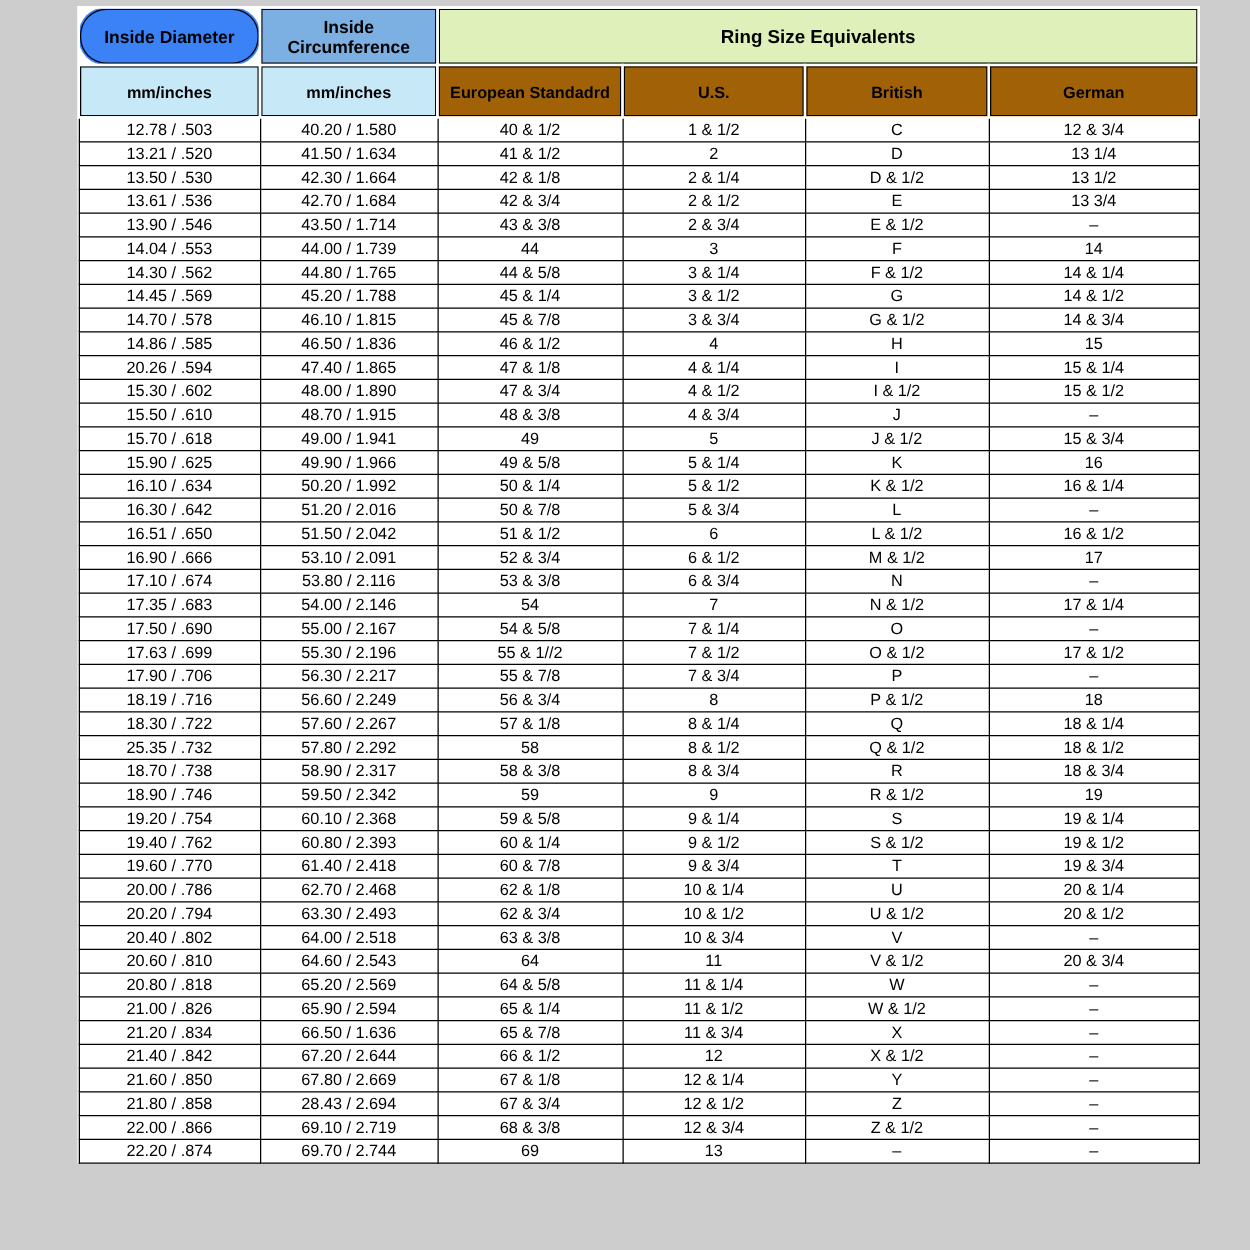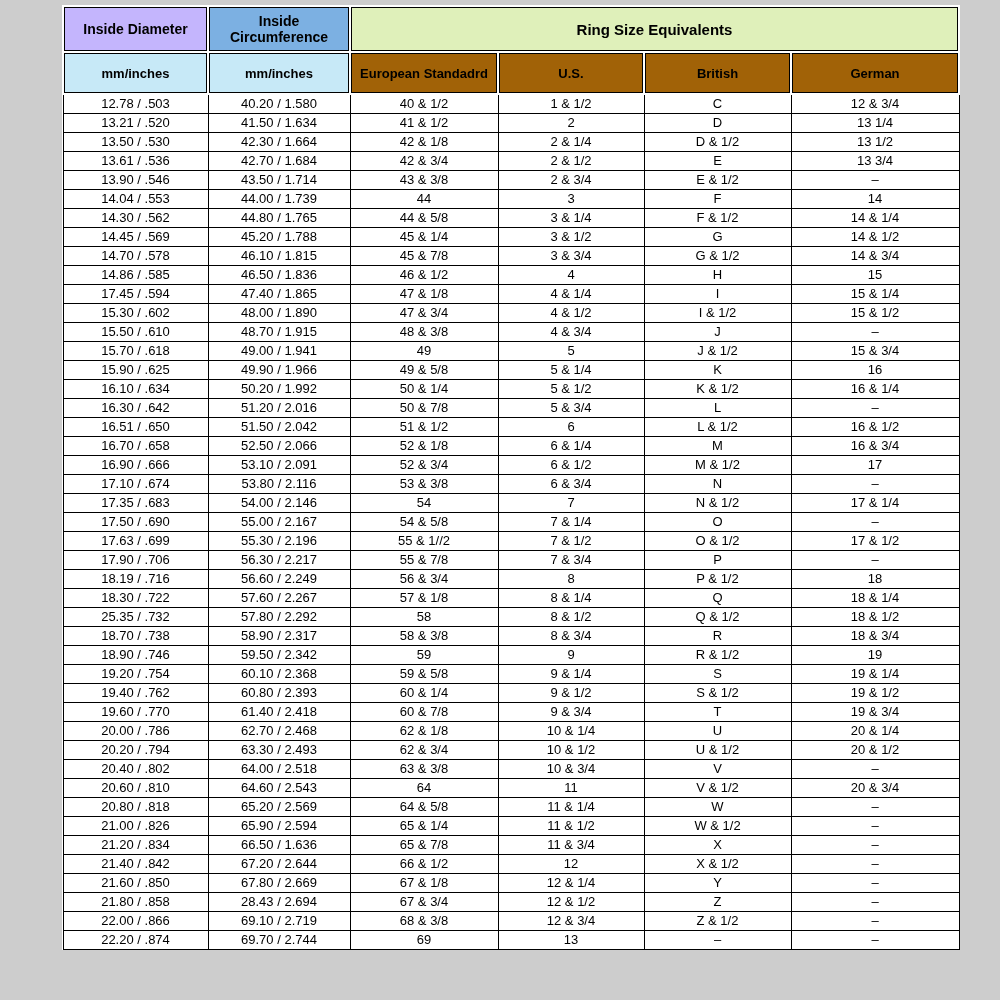--- a/index.html
+++ b/index.html
@@ -27,21 +27,21 @@
     border: 2px solid #fff;
     box-shadow: inset 0 0 0 1px #000;
     font-weight: bold;
     text-align: center;
     padding: 2px 4px;
     vertical-align: middle;
   }
   tr.h1 th { height: 40px; font-size: 14px; }
   tr.h1 th.pale { font-size: 15px; }
   tr.h2 th { height: 36px; font-size: 13px; margin-left: 36px; }
-  .blue1 { background: #c4b5fd; }
+  .blue1 { background: #3b82f6; border-radius: 21px; }
   .blue2 { background: #7cb0e2; }
   .cyan  { background: #c7e9f7; }
   .pale  { background: #dff0ba; margin-left: 32px; }
   .green { background: #a16207; }
   tbody td {
     border: 1px solid #000;
     height: 18px;
     line-height: 18px;
     padding: 0 2px;
     text-align: center;
@@ -153,21 +153,21 @@
         </tr>
         <tr>
           <td>14.86 / .585</td>
           <td>46.50 / 1.836</td>
           <td>46 &amp; 1/2</td>
           <td>4</td>
           <td>H</td>
           <td>15</td>
         </tr>
         <tr>
-          <td>17.45 / .594</td>
+          <td>20.26 / .594</td>
           <td>47.40 / 1.865</td>
           <td>47 &amp; 1/8</td>
           <td>4 &amp; 1/4</td>
           <td>I</td>
           <td>15 &amp; 1/4</td>
         </tr>
         <tr>
           <td>15.30 / .602</td>
           <td>48.00 / 1.890</td>
           <td>47 &amp; 3/4</td>
@@ -217,28 +217,20 @@
         </tr>
         <tr>
           <td>16.51 / .650</td>
           <td>51.50 / 2.042</td>
           <td>51 &amp; 1/2</td>
           <td>6</td>
           <td>L &amp; 1/2</td>
           <td>16 &amp; 1/2</td>
         </tr>
         <tr>
-          <td>16.70 / .658</td>
-          <td>52.50 / 2.066</td>
-          <td>52 &amp; 1/8</td>
-          <td>6 &amp; 1/4</td>
-          <td>M</td>
-          <td>16 &amp; 3/4</td>
-        </tr>
-        <tr>
           <td>16.90 / .666</td>
           <td>53.10 / 2.091</td>
           <td>52 &amp; 3/4</td>
           <td>6 &amp; 1/2</td>
           <td>M &amp; 1/2</td>
           <td>17</td>
         </tr>
         <tr>
           <td>17.10 / .674</td>
           <td>53.80 / 2.116</td>

